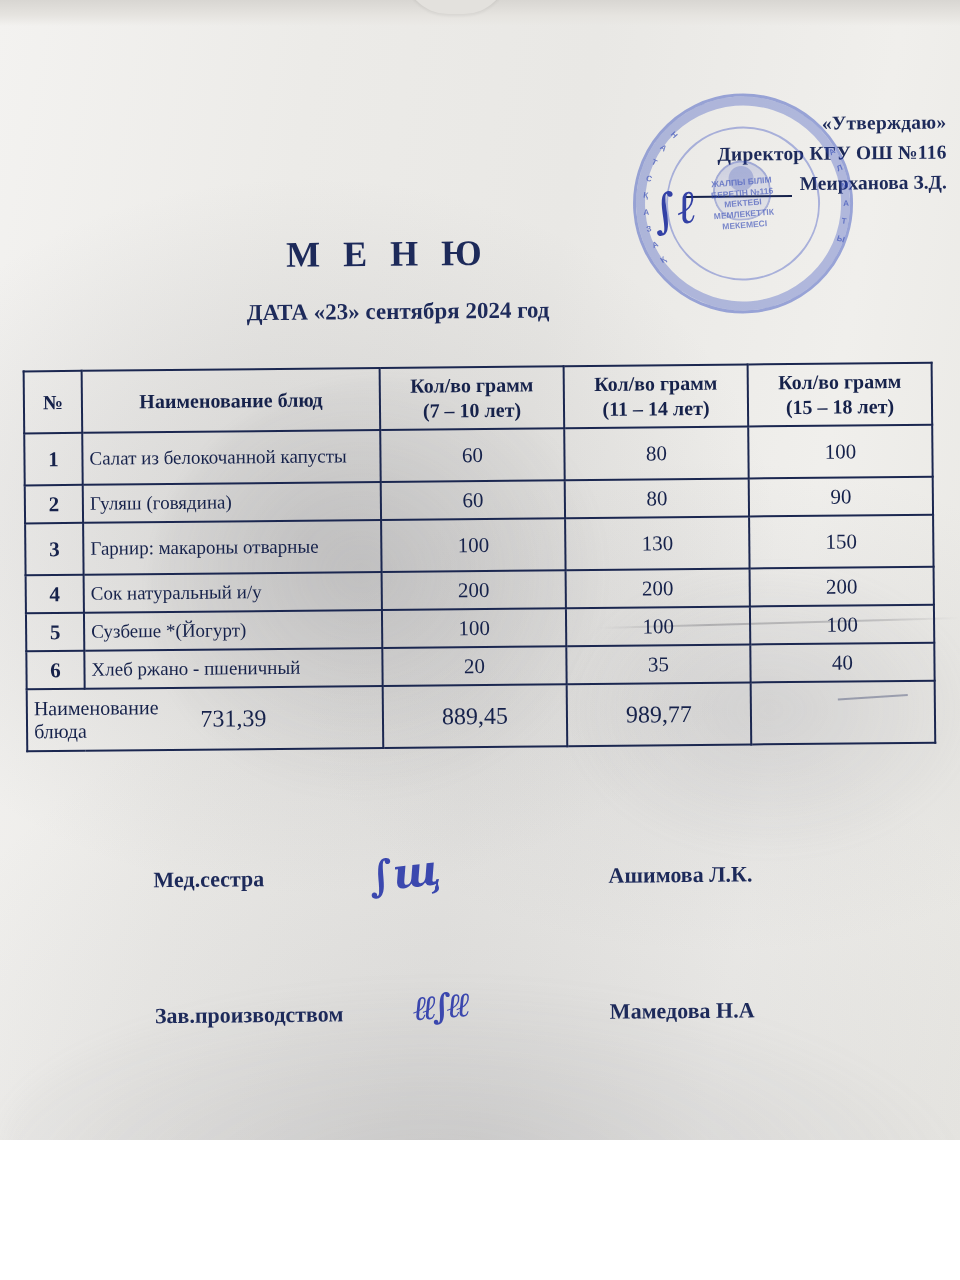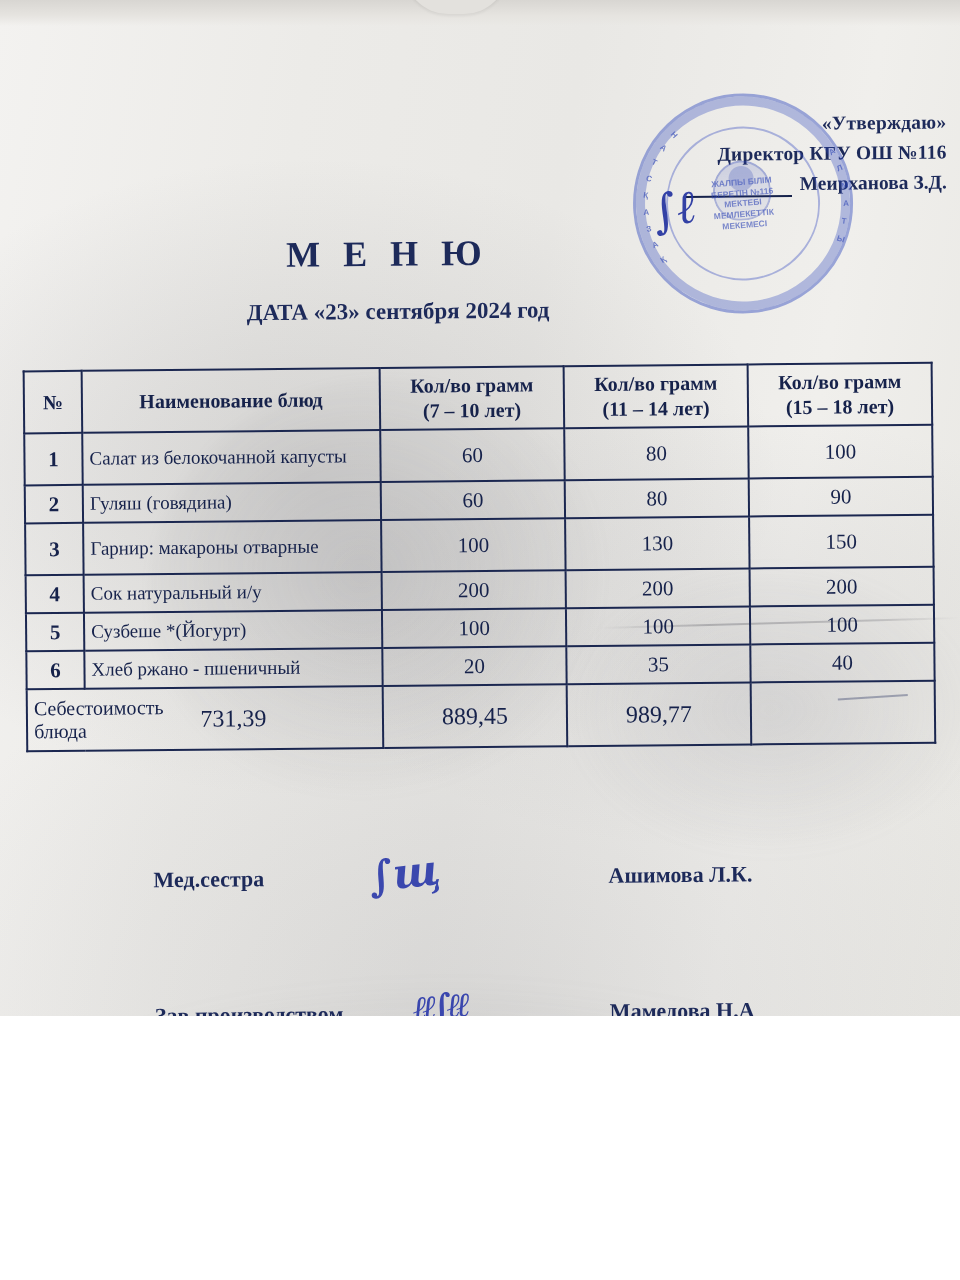--- a/index.html
+++ b/index.html
@@ -11,21 +11,21 @@
     height: 1280px;
     overflow: hidden;
     background: #ffffff;
     font-family: "Liberation Serif", serif;
   }
 
   
   #page {
     position: relative;
     width: 960px;
-    height: 1016px;
+    height: 1140px;
     background:
       radial-gradient(ellipse 70% 45% at 32% 47%, rgba(120,120,125,0.22), rgba(120,120,125,0.0) 70%),
       radial-gradient(ellipse 60% 30% at 75% 62%, rgba(150,150,155,0.16), rgba(150,150,155,0) 72%),
       radial-gradient(ellipse 90% 60% at 50% 100%, rgba(140,140,145,0.20), rgba(140,140,145,0) 70%),
       linear-gradient(100deg, #f3f2f0 0%, #ecebe8 28%, #e9e8e5 52%, #f0efec 78%, #e8e7e3 100%);
     overflow: hidden;
   }
 
   
   #top-edge {
@@ -419,21 +419,21 @@
           <td class="c-qty">100</td>
         </tr>
         <tr class="r-short">
           <td class="c-no">6</td>
           <td class="c-name">Хлеб ржано - пшеничный</td>
           <td class="c-qty">20</td>
           <td class="c-qty">35</td>
           <td class="c-qty">40</td>
         </tr>
         <tr>
-          <td class="cost-label no-right">Себестоимость блюда</td>
+          <td class="cost-label no-right">Наименование блюда</td>
           <td class="cost-val no-left">731,39</td>
           <td class="cost-val">889,45</td>
           <td class="cost-val">989,77</td>
           <td class="cost-val"></td>
         </tr>
       </tbody>
     </table>
 
     <div id="pen-mark"></div>
 

